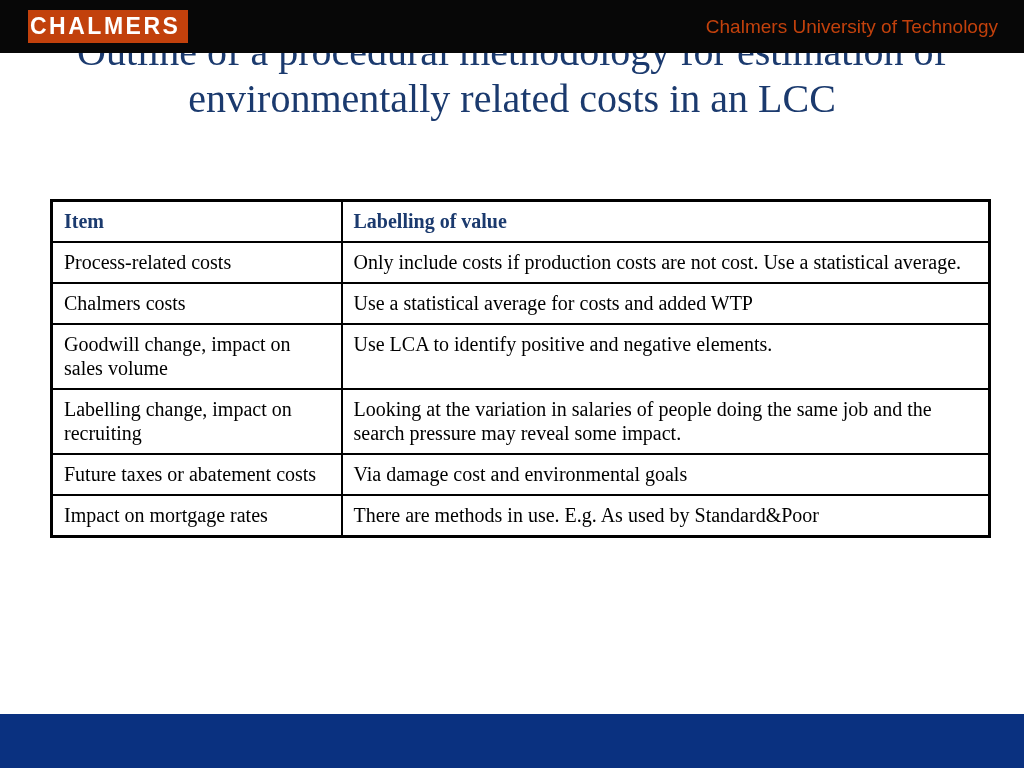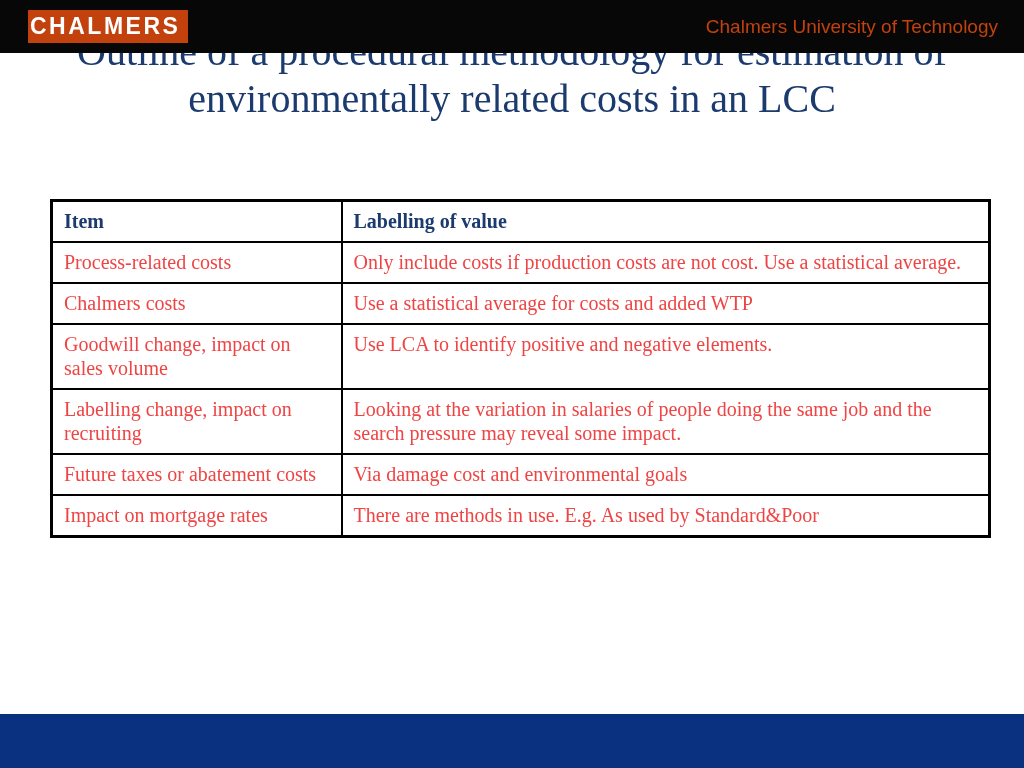--- a/index.html
+++ b/index.html
@@ -67,21 +67,21 @@
     border: 3px solid #000000;
     table-layout: fixed;
   }
   table.methodology col.c1 { width: 290px; }
   table.methodology th,
   table.methodology td {
     border: 2px solid #000000;
     padding: 7px 11px 8px 11px;
     font-size: 20px;
     line-height: 1.2;
-    color: #ef4444;
+    color: #000000;
     text-align: left;
     vertical-align: top;
   }
   table.methodology th {
     font-weight: bold;
     color: #1b3a6e;
   }
 
   
   .bottombar {

